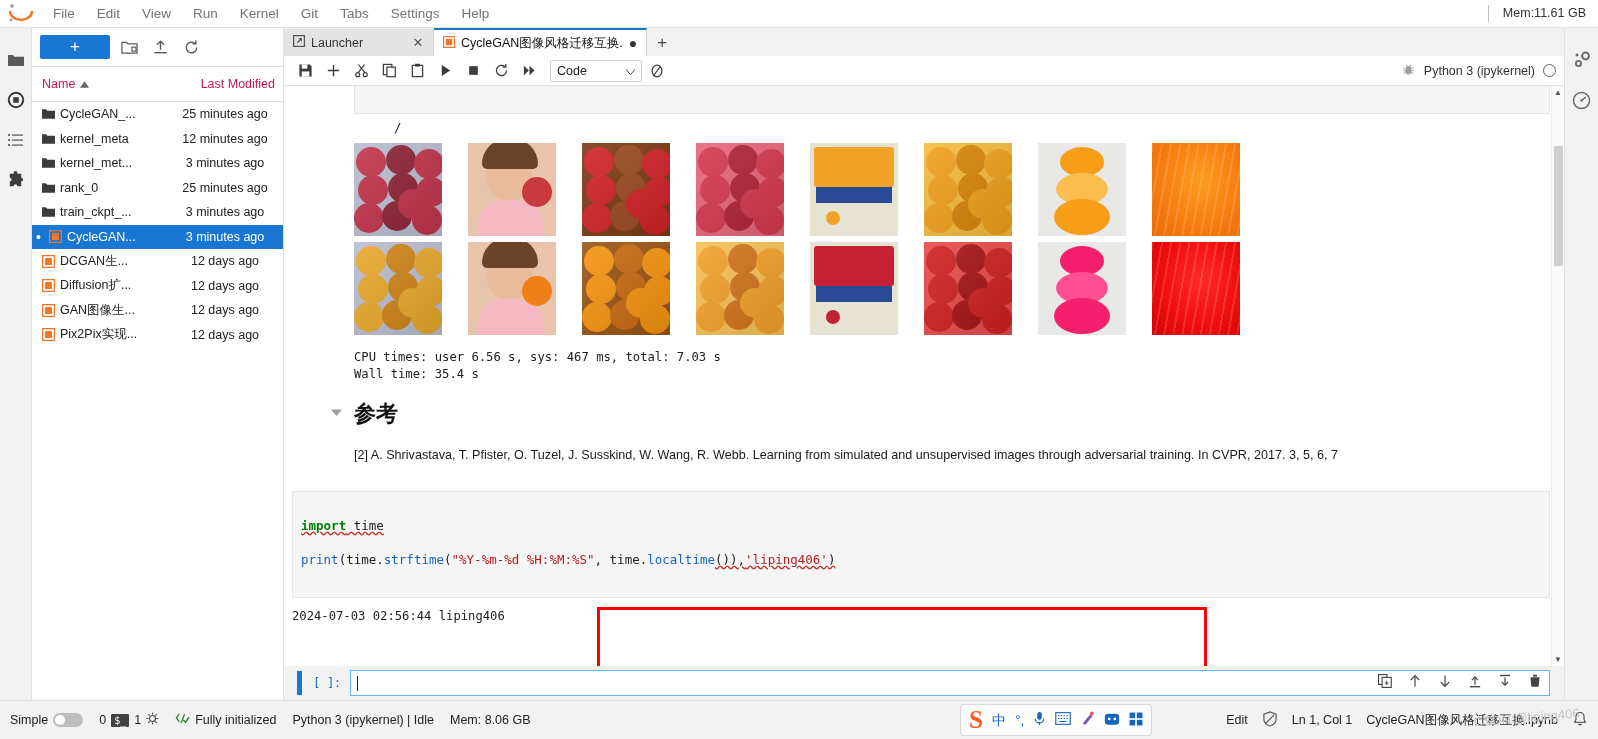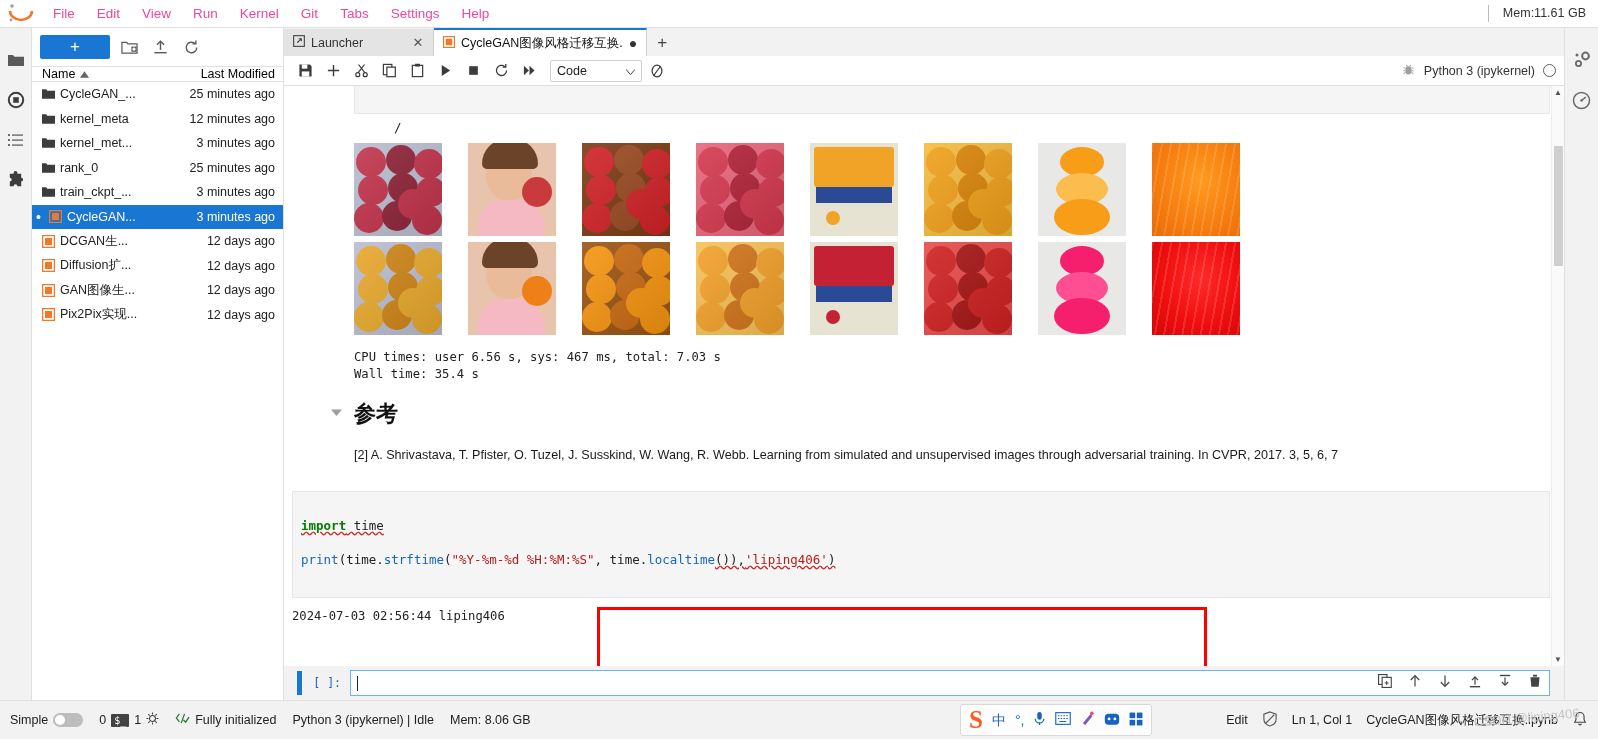--- a/index.html
+++ b/index.html
@@ -11,21 +11,21 @@
   body { position: relative; font-size: 13px; color: #212121; }
 
   
   #menubar {
     position: absolute; left: 0; top: 0; width: 1598px; height: 28px;
     background: #fff; display: flex; align-items: center;
     border-bottom: 1px solid #e0e0e0;
   }
   #jp-logo { width: 36px; height: 24px; margin-left: 6px; position: relative; }
   .menu-item {
-    padding: 4px 11px; font-size: 13.5px; color: #ec4899; cursor: default;
+    padding: 4px 11px; font-size: 13.5px; color: #737373; cursor: default;
     line-height: 18px;
   }
   #mem-top {
     margin-left: auto; padding-right: 12px; font-size: 12.5px; color: #333;
     border-left: 1px solid #bdbdbd; padding-left: 14px; line-height: 17px;
   }
 
   
   #left-rail {
     position: absolute; left: 0; top: 28px; width: 32px; height: 672px;
@@ -73,33 +73,33 @@
     border: none; outline: none; flex: 1; font-size: 12.5px;
     font-family: "Liberation Sans", sans-serif; color: #333;
   }
   #fb-filter input::placeholder { color: #9e9e9e; }
   #fb-breadcrumb {
     display: flex; align-items: center; gap: 3px; padding: 2px 10px 6px 10px;
     font-size: 12.5px; color: #333;
   }
   #fb-header {
     display: flex; border-top: 1px solid #e0e0e0; border-bottom: 1px solid #e0e0e0;
-    font-size: 12.5px; color: #000000; height: 16px; align-items: center;
+    font-size: 12.5px; color: #be185d; height: 36px; align-items: center;
     background: #fff;
   }
   #fb-header .col-name { flex: 1; padding-left: 10px; display: flex; align-items: center; gap: 5px; }
   #fb-header .col-mod { width: 108px; text-align: right; padding-right: 8px; }
   .fb-row {
     display: flex; align-items: center; height: 24.5px; font-size: 12.5px;
     color: #212121; cursor: pointer;
   }
   .fb-row.selected { background: #1976d2; color: #fff; }
   .fb-row .rname { flex: 1; display: flex; align-items: center; gap: 5px;
     padding-left: 10px; white-space: nowrap; overflow: hidden; }
-  .fb-row .rmod { width: 108px; text-align: right; padding-right: 8px; white-space: nowrap; }
+  .fb-row .rmod { width: 108px; text-align: center; padding-right: 8px; white-space: nowrap; }
   .dot-mark { width: 8px; margin-left: -6px; font-size: 14px; line-height: 10px; }
 
   
   #dock {
     position: absolute; left: 284px; top: 28px; right: 34px; bottom: 39px;
     background: #f2f2f2; display: flex; flex-direction: column;
   }
   #tabbar { height: 28px; display: flex; align-items: flex-end; background: #f2f2f2; }
   .tab {
     height: 27px; display: flex; align-items: center; gap: 6px;

